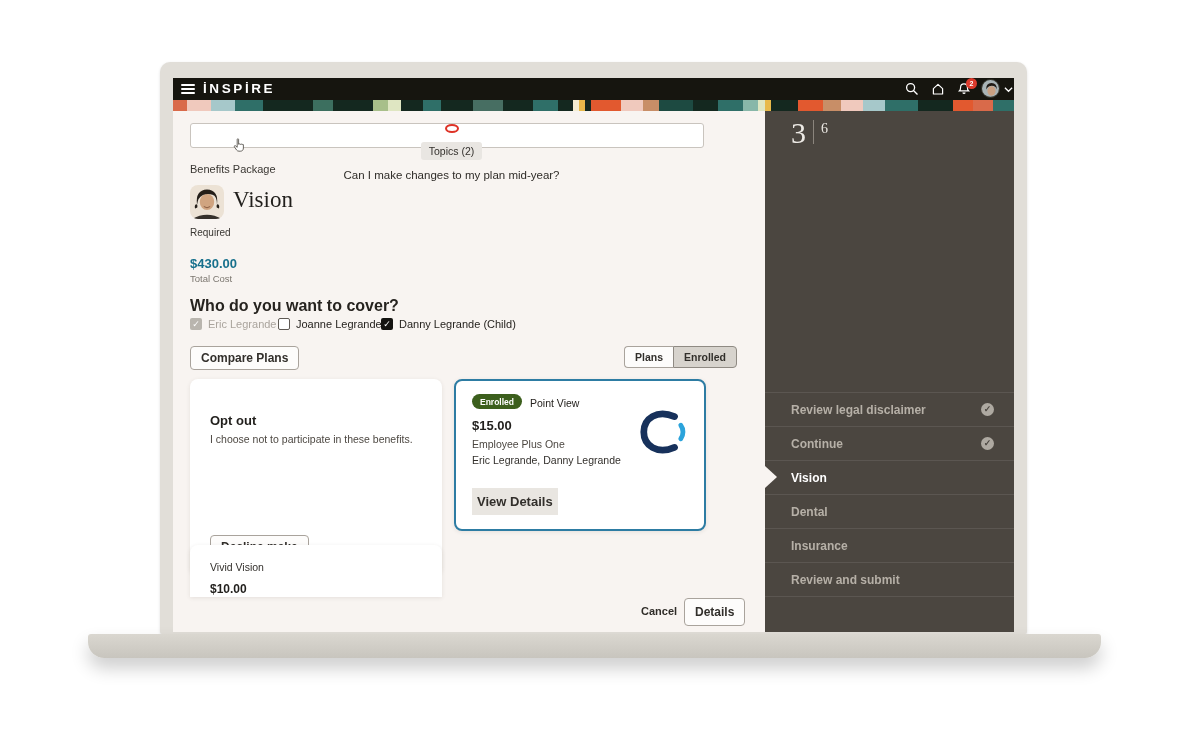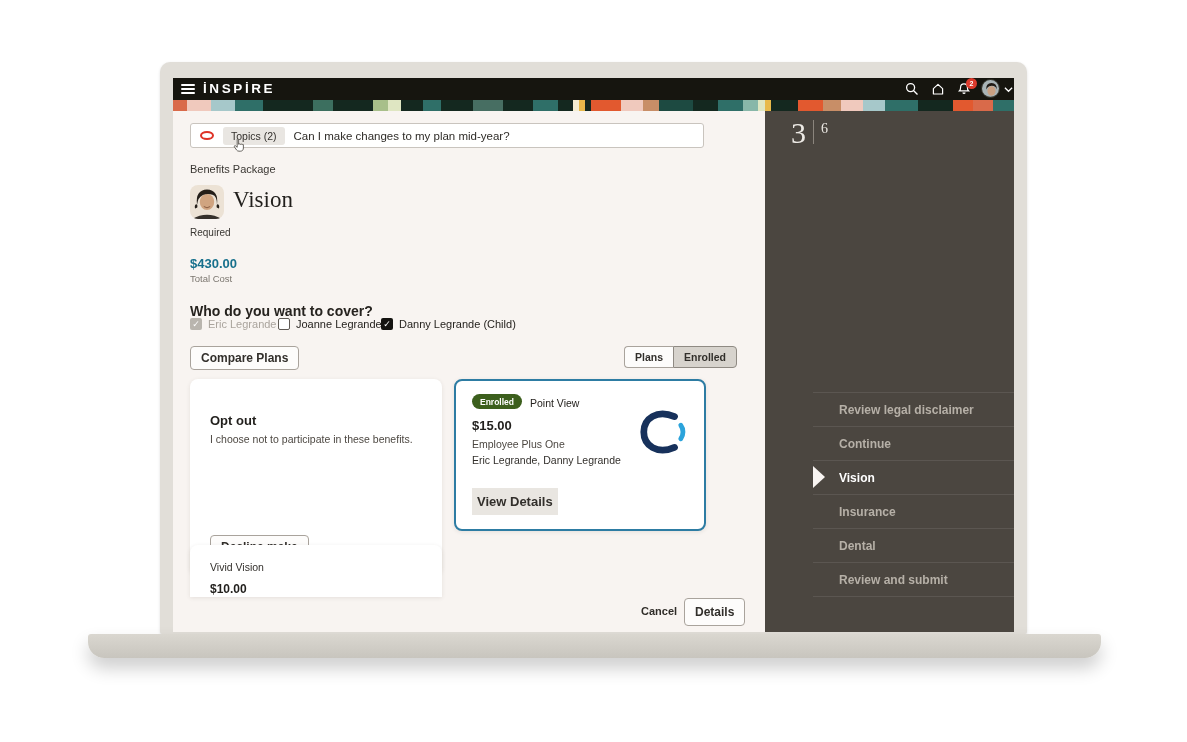--- a/index.html
+++ b/index.html
@@ -34,35 +34,35 @@
       #14281f 385px 400px,#f5eed2 400px 406px,#e8b94a 406px 412px,#14281f 412px 418px,#e2592f 418px 448px,
       #f0c9bd 448px 470px,#c88e67 470px 486px,#1d4a41 486px 520px,#14281f 520px 545px,#2f6f68 545px 570px,
       #88b7a9 570px 585px,#dfe6c2 585px 592px,#e8b94a 592px 598px,#14281f 598px 625px,#e2592f 625px 650px,
       #c88e67 650px 668px,#f0c9bd 668px 690px,#a6c8ca 690px 712px,#2f6f68 712px 745px,#14281f 745px 780px,
       #e2592f 780px 800px,#d96a4a 800px 820px,#2f6f68 820px 841px); }
 
   
   .main { position:absolute; left:0; top:33px; width:592px; height:521px; background:#f8f4f1; }
 
   .searchbar { position:absolute; left:17px; top:12px; width:514px; height:25px; background:#fff;
-    border:1px solid #c9c4be; border-radius:3px; display:flex; align-items:center; padding-left:9px; gap:9px; }
+    border:1px solid #c9c4be; border-radius:3px; display:flex; align-items:center; padding-left:9px; gap:9px;flex-direction:column; }
   .oracle-o { width:14px; height:9px; border:2.6px solid #de3226; border-radius:50%; flex:0 0 auto; }
   .chip { background:#e9e6e2; border-radius:3px; padding:3px 8px; font-size:10.5px; color:#33302c; white-space:nowrap; }
   .query { font-size:11.5px; color:#2f2c28; white-space:nowrap; }
   .cursor-hand { position:absolute; left:60px; top:27px; width:12px; height:14px; z-index:5; }
 
   .eyebrow { position:absolute; left:17px; top:52px; font-size:11px; color:#3a3733;text-align:right; }
   .pkg-avatar { position:absolute; left:17px; top:74px; width:34px; height:34px; border-radius:8px; overflow:hidden; }
   .page-title { position:absolute; left:60px; top:76px; font-family:"Liberation Serif", serif; font-size:23px; color:#211f1c; }
   .required { position:absolute; left:17px; top:116px; font-size:10px; color:#3a3733; }
 
   .cost { position:absolute; left:17px; top:145px; font-size:13px; font-weight:700; color:#17708c; }
   .cost-label { position:absolute; left:17px; top:162px; font-size:9.5px; color:#7b766f; }
 
-  .question { position:absolute; left:17px; top:192px; font-size:14px; font-weight:700; color:#26231f; }
+  .question { position:absolute; left:17px; top:186px; font-size:16px; font-weight:700; color:#26231f; }
   .options { position:absolute; left:17px; top:207px; width:560px; height:14px; }
   .opt { position:absolute; display:flex; align-items:center; gap:6px; font-size:11px; color:#26231f; cursor:default; }
   .cb { width:12px; height:12px; border-radius:2px; display:flex; align-items:center; justify-content:center;
         font-size:9px; line-height:1; color:#fff; }
   .cb.checked-dark { background:#141310; }
   .cb.checked-gray { background:#b9b5ae; }
   .cb.empty { background:#fff; border:1.5px solid #5f5a54; }
   .opt.disabled { color:#aaa49d; }
 
   .btn { border:1px solid #a9a39c; background:#fdfcfb; border-radius:4px; font-weight:700;
@@ -97,21 +97,21 @@
   .cancel { position:absolute; left:468px; top:494px; font-size:11px; font-weight:600; color:#2f2c28; background:none; border:none; font-family:"Liberation Sans", sans-serif; }
   .continue { position:absolute; left:511px; top:487px; padding:6px 10px; }
 
   
   .sidebar { position:absolute; left:592px; top:33px; width:249px; height:521px; background:#4b4640; }
   .step { position:absolute; left:26px; top:7px; display:flex; align-items:flex-start; color:#edeae5; }
   .step-cur { font-family:"Liberation Serif", serif; font-size:30px; line-height:1; }
   .step-div { width:1px; height:24px; background:#8b857d; margin:2px 7px 0 7px; }
   .step-tot { font-family:"Liberation Serif", serif; font-size:14px; margin-top:3px; }
 
-  .nav { position:absolute; left:0; top:281px; width:249px; border-bottom:1px solid rgba(255,255,255,.09);margin-left:48px; }
+  .nav { position:absolute; left:0; top:281px; width:249px; border-bottom:1px solid rgba(255,255,255,.09); }
   .nav-item { position:relative; height:34px; display:flex; align-items:center; padding:0 20px 0 26px;
               border-top:1px solid rgba(255,255,255,.09); }
   .nav-label { font-size:12px; font-weight:700; color:#b6b0a7; flex:1; }
   .nav-item.active .nav-label { color:#ffffff; }
   .check-circle { width:13px; height:13px; border-radius:50%; background:#b9b4ac; color:#4b4640;
                   font-size:9px; line-height:13px; text-align:center; font-weight:700; opacity:.9; }
   .active-arrow { position:absolute; left:0; top:-1px; width:0; height:0;
                   border-top:11px solid transparent; border-bottom:11px solid transparent;
                   border-left:12px solid #f8f4f1; margin-top:6px; }
 </style>
@@ -253,24 +253,24 @@
         </div>
         <div class="nav-item">
           <span class="nav-label">Continue</span>
           <span class="check-circle">✓</span>
         </div>
         <div class="nav-item active">
           <span class="active-arrow"></span>
           <span class="nav-label">Vision</span>
         </div>
         <div class="nav-item">
+          <span class="nav-label">Dental</span>
+        </div>
+        <div class="nav-item">
           <span class="nav-label">Insurance</span>
-        </div>
-        <div class="nav-item">
-          <span class="nav-label">Dental</span>
         </div>
         <div class="nav-item">
           <span class="nav-label">Review and submit</span>
         </div>
       </nav>
     </aside>
 
   </div>
 </div>
 

